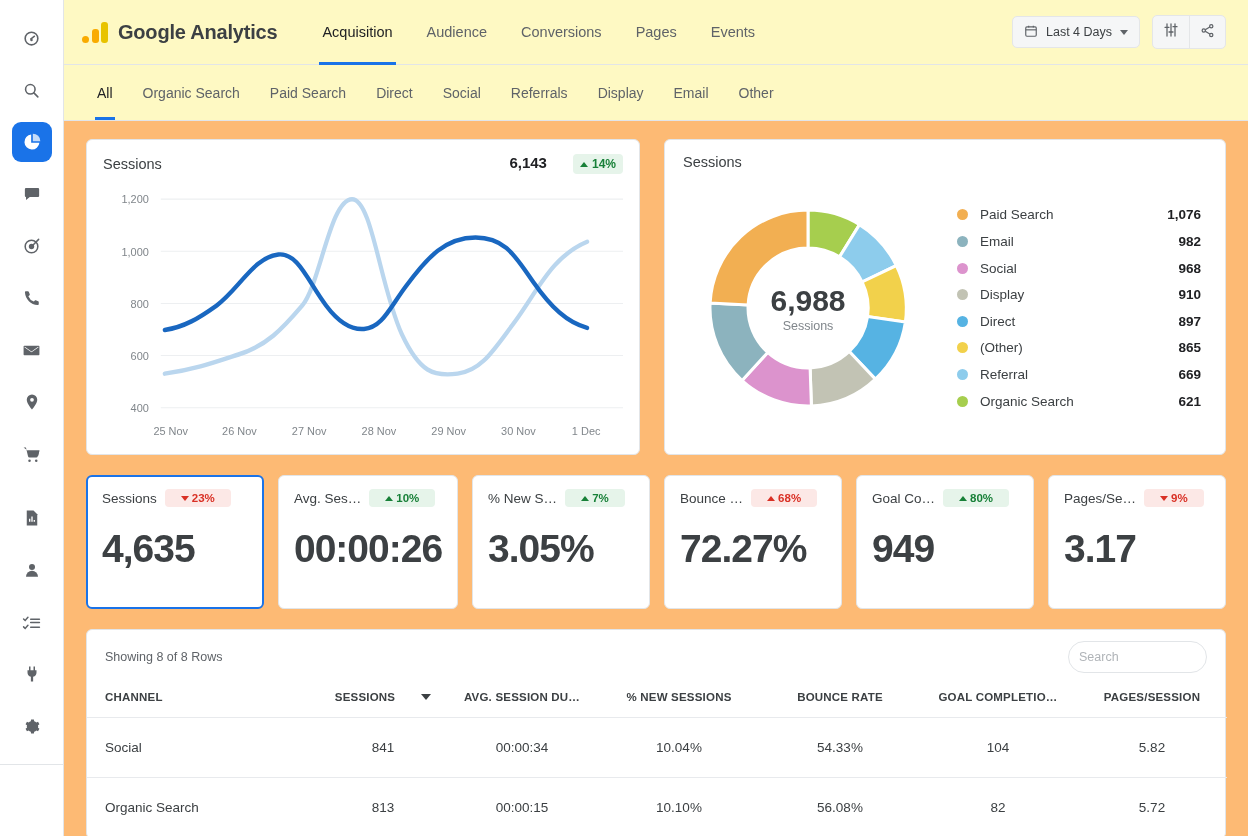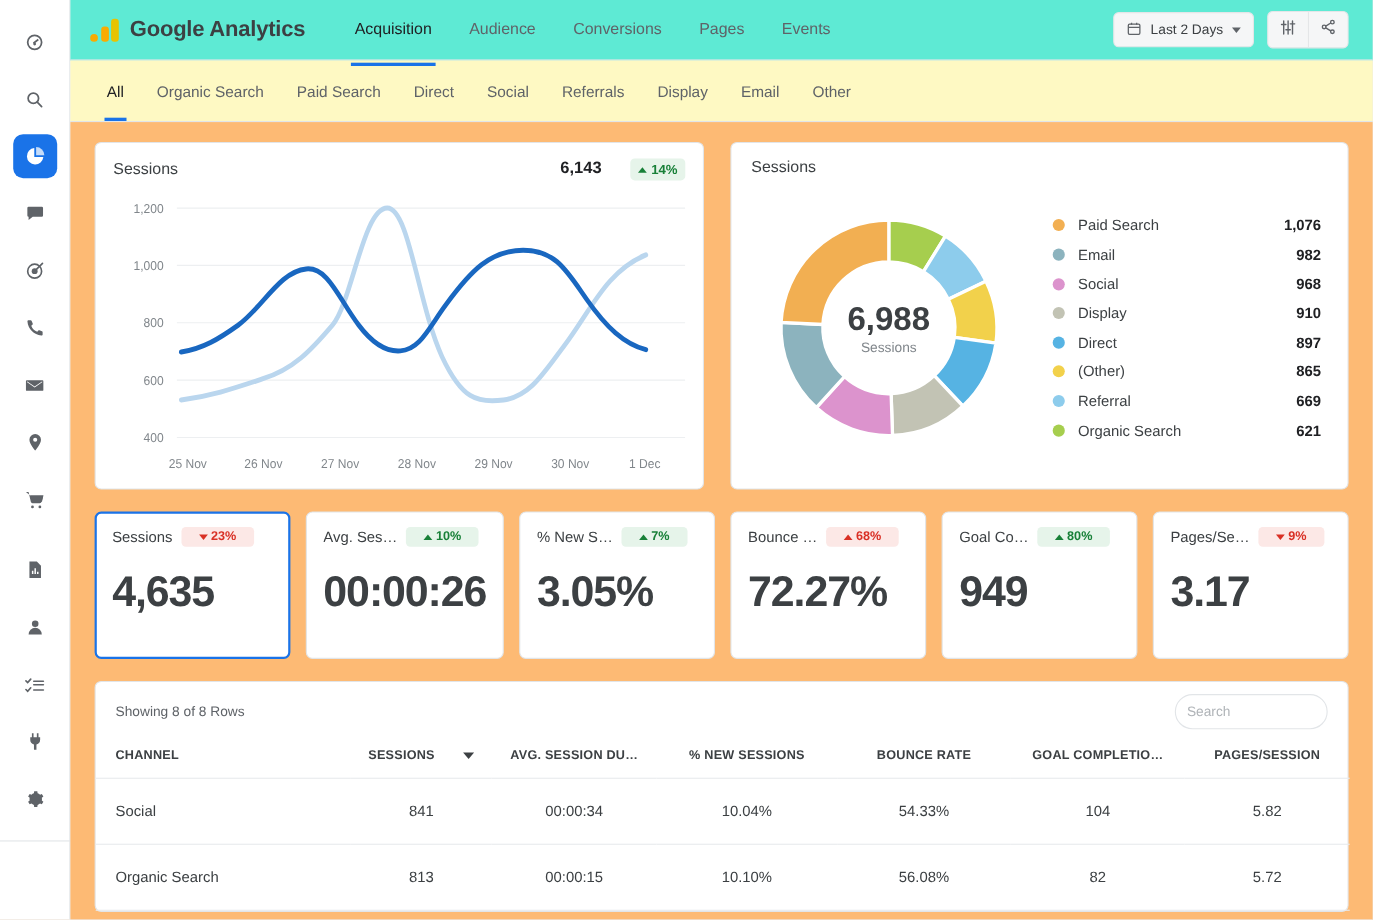--- a/index.html
+++ b/index.html
@@ -28,21 +28,21 @@
   }
   .side-item svg { display: block; }
   .side-item.active { background: #1a73e8; color: #ffffff; }
   .side-gap { height: 12px; }
   .side-div { width: 64px; height: 1px; background: #e2e5e8; margin-top: 6px; }
 
   
   .main { flex: 1; height: 836px; display: flex; flex-direction: column; min-width: 0; position: relative; }
 
   .topbar {
-    height: 55px; background: #5eead4; border-bottom: 1px solid #e2e5e8;
+    height: 65px; background: #fef9c3; border-bottom: 1px solid #e2e5e8;
     display: flex; align-items: center; padding: 0 22px 0 18px; flex: none;
   }
   .brand { display: flex; align-items: center; gap: 10px; margin-right: 28px; }
   .brand-mark { display: flex; align-items: flex-end; gap: 2.5px; height: 22px; }
   .bm-dot { width: 7px; height: 7px; border-radius: 50%; background: #F9AB00; }
   .bm-b1 { width: 7px; height: 14px; border-radius: 3px; background: #F9AB00; }
   .bm-b2 { width: 7px; height: 21px; border-radius: 3px; background: #E8C300; }
   .brand-name { font-size: 20px; font-weight: bold; color: #3c4043; letter-spacing: -.2px; }
 
   .tabs { display: flex; align-items: flex-end; height: 65px; gap: 0; }
@@ -300,21 +300,21 @@
       </div>
 
       <div class="top-right">
         <div class="datebtn">
           <span><svg width="14" height="14" viewBox="0 0 24 24" fill="none" stroke="#5f6368" stroke-width="2">
                 <rect x="3" y="5" width="18" height="16" rx="2"></rect>
                 <line x1="3" y1="10" x2="21" y2="10"></line>
                 <line x1="8" y1="3" x2="8" y2="6"></line>
                 <line x1="16" y1="3" x2="16" y2="6"></line>
               </svg></span>
-          <span>Last 2 Days</span>
+          <span>Last 4 Days</span>
           <span class="caret-dn"></span>
         </div>
         <div class="iconbtn-group">
           <div class="iconbtn">
             <span><svg width="16" height="16" viewBox="0 0 24 24" fill="none" stroke="#5f6368" stroke-width="1.9" stroke-linecap="round">
                   <line x1="6" y1="3" x2="6" y2="21"></line>
                   <line x1="12" y1="3" x2="12" y2="21"></line>
                   <line x1="18" y1="3" x2="18" y2="21"></line>
                   <line x1="3" y1="8" x2="9" y2="8"></line>
                   <line x1="9" y1="15" x2="15" y2="15"></line>

